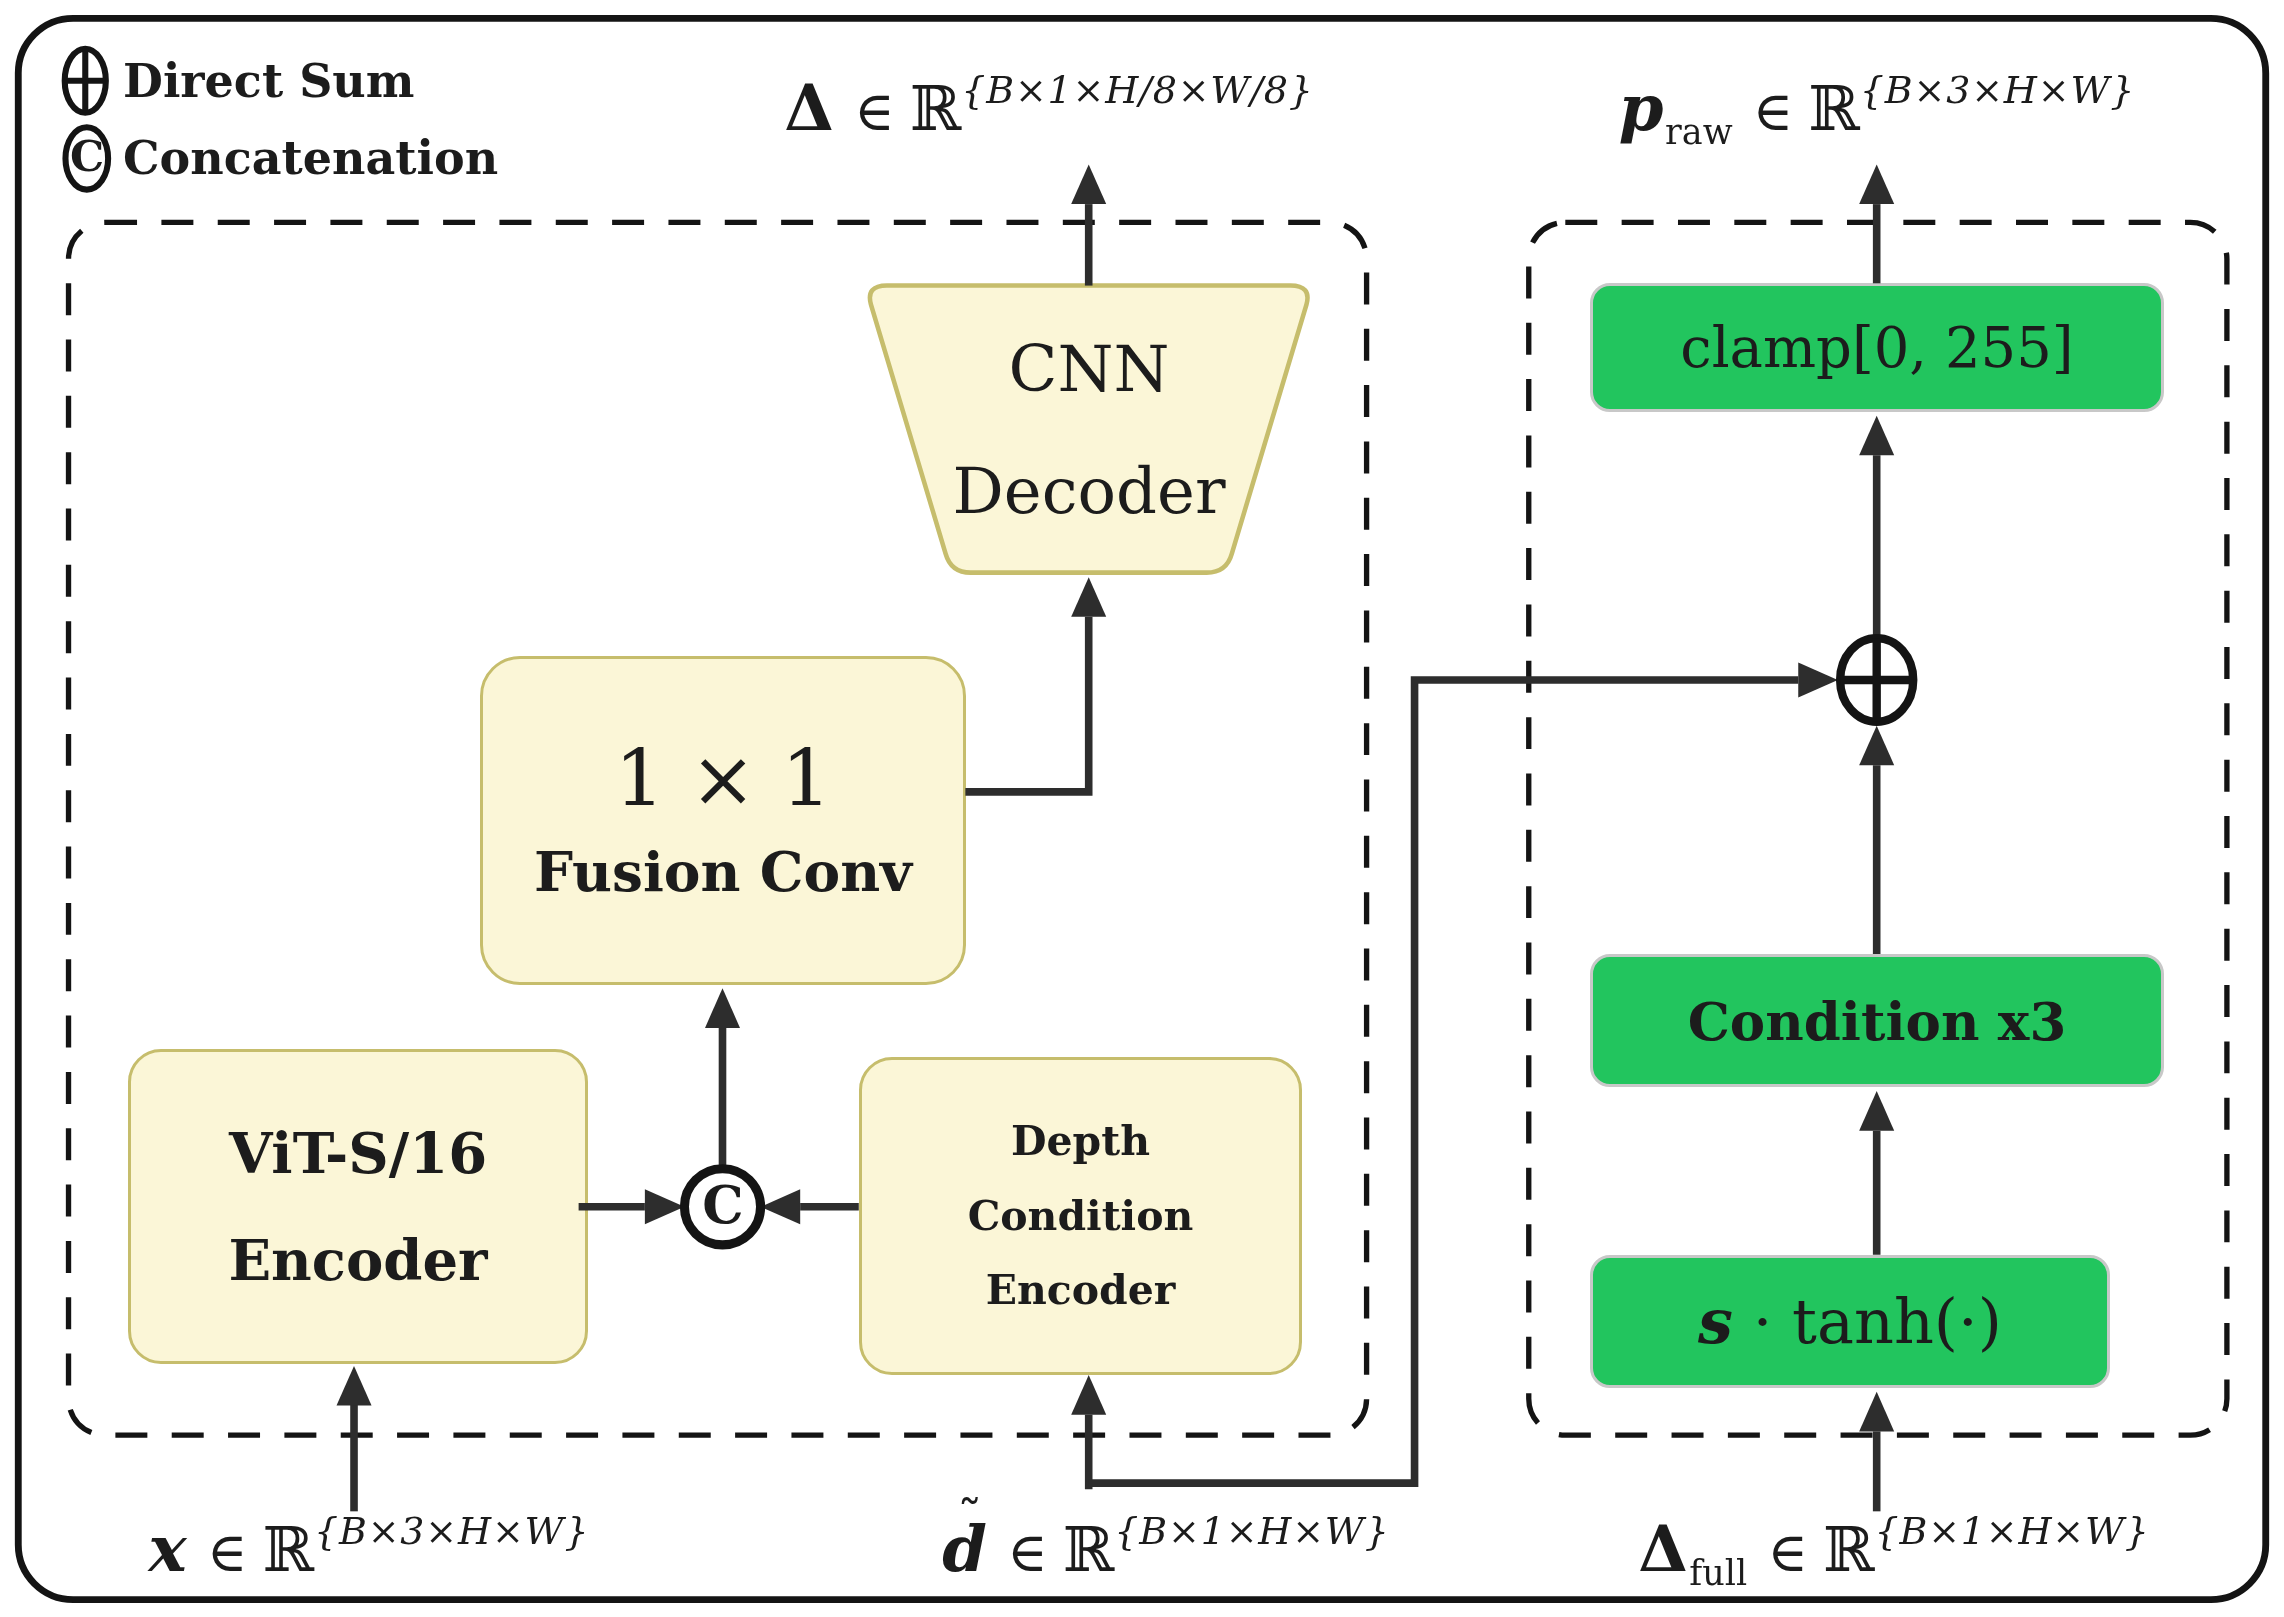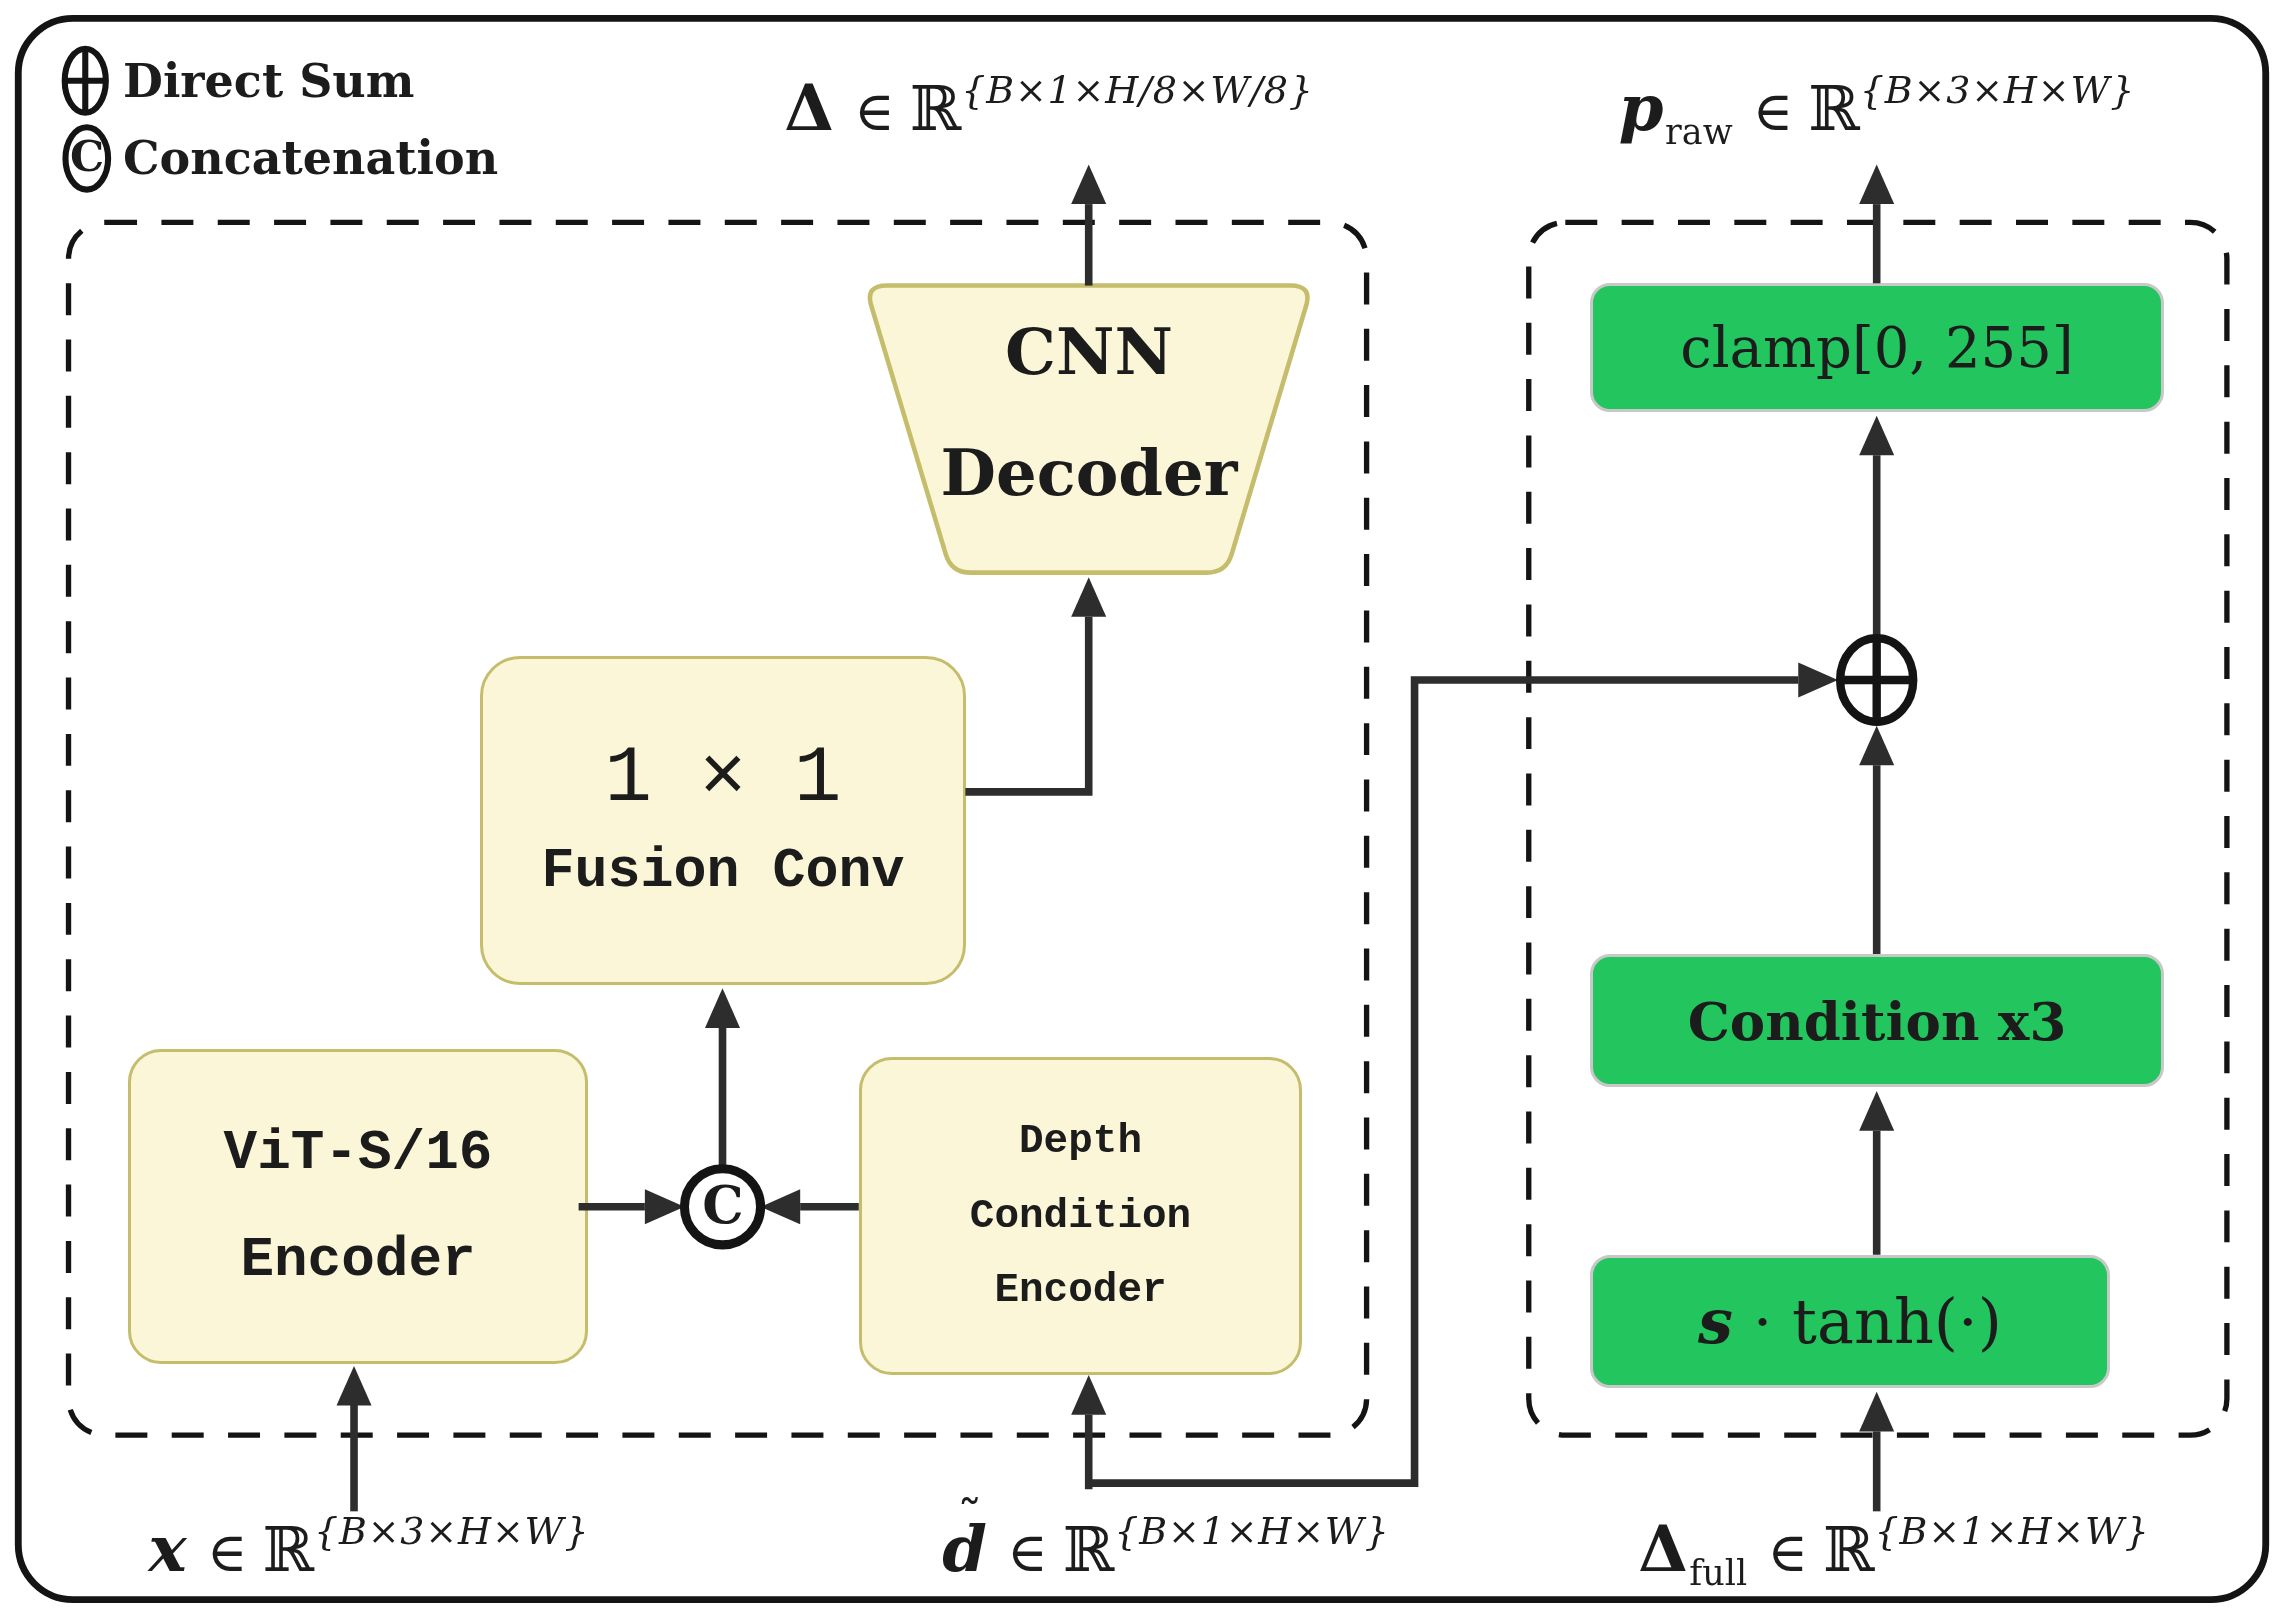--- a/index.html
+++ b/index.html
@@ -11,28 +11,28 @@
     color:#1c1c1c;
     overflow:hidden;
   }
   #stage svg{position:absolute;left:0;top:0;z-index:2;}
   .block{
     position:absolute;z-index:1;
     box-sizing:border-box;
     display:flex;flex-direction:column;align-items:center;justify-content:center;
     text-align:center;
   }
-  .yellow{background:#FBF6D7;border:3.8px solid #C6BD6C;border-radius:33px;font-family:Liberation Mono, monospace;}
+  .yellow{background:#FBF6D7;border:3.8px solid #C6BD6C;border-radius:33px;}
   .gray{background:#22c55e;border:3.8px solid #C8C8C8;border-radius:20px;text-align:center;}
   .bl-2line{font-weight:bold;font-size:56px;line-height:1.9;}
   .bl-3line{font-weight:bold;font-size:41px;line-height:1.82;}
   .trap-text{
     position:absolute;z-index:3;display:flex;flex-direction:column;
-    align-items:center;justify-content:flex-start;text-align:center;
-    font-weight:bold;font-size:64px;line-height:1.58;gap:20px;
+    align-items:center;justify-content:center;text-align:center;
+    font-weight:normal;font-size:64px;line-height:1.58;gap:20px;
   }
   .fusion-l1{font-size:79px;font-weight:normal;line-height:1.15;}
   .fusion-l2{font-size:55px;font-weight:bold;line-height:1.3;margin-top:10.7px;}
   .op-label{font-size:56px;font-weight:normal;}
   .op-bold{font-size:53px;font-weight:bold;}
   .stanh{font-size:62px;}
   .it{font-style:italic;}
   .legend-text{
     position:absolute;z-index:3;font-weight:bold;font-size:46px;white-space:nowrap;
     transform:translateY(-50%);

